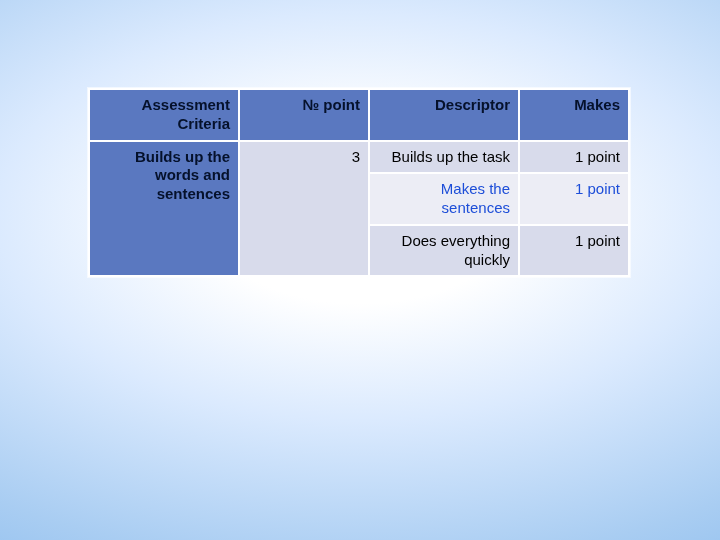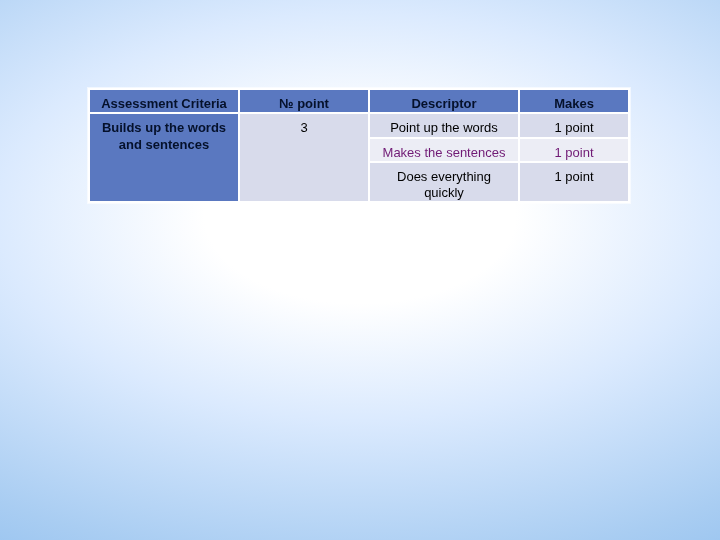--- a/index.html
+++ b/index.html
@@ -32,42 +32,42 @@
     table-layout: fixed;
     box-shadow: 0 0 0 1px rgba(255,255,255,0.6);
   }
   table.rubric col.c1 { width: 150px; }
   table.rubric col.c2 { width: 130px; }
   table.rubric col.c3 { width: 150px; }
   table.rubric col.c4 { width: 110px; }
   table.rubric th,
   table.rubric td {
     vertical-align: top;
-    text-align: center;
-    padding: 6px 8px 0 8px;
-    font-size: 13px;
+    text-align: right;
+    padding: 6px 8px 6px 8px;
+    font-size: 15px;
     line-height: 1.25;
     border: 2px solid #ffffff;
     word-wrap: break-word;
   }
   table.rubric th {
     background: #5a78c0;
     color: #05112b;
     font-weight: 700;
   }
   
   td.criteria-cell,
   td.task-cell-first-col {
     background: #5a78c0;
     color: #05112b;
     font-weight: 700;
   }
   
   td.light  { background: #d8dbeb; color:#000; }
-  td.lighter{ background: #ecedf5; color:#701a75; }
+  td.lighter{ background: #ecedf5; color:#1d4ed8; }
 </style>
 </head>
 <body>
 
 <div class="slide">
 
   <table class="rubric">
     <colgroup>
       <col class="c1">
         <col class="c2">
@@ -79,21 +79,21 @@
         <th>Assessment Criteria</th>
         <th>№  point</th>
         <th>Descriptor</th>
         <th>Makes</th>
       </tr>
     </thead>
     <tbody>
       <tr>
         <td rowspan="3" class="criteria-cell">Builds up the words and sentences</td>
         <td rowspan="3" class="light">3</td>
-        <td class="light">Point up the words</td>
+        <td class="light">Builds up the task</td>
         <td class="light">1 point</td>
       </tr>
       <tr>
         <td class="lighter">Makes the sentences</td>
         <td class="lighter">1 point</td>
       </tr>
       <tr>
         <td class="light">Does everything quickly</td>
         <td class="light">1 point</td>
       </tr>

